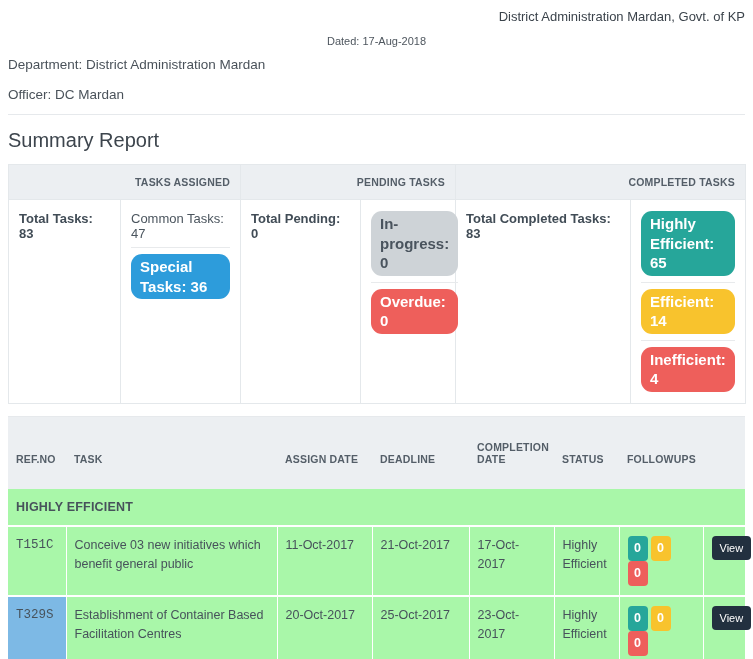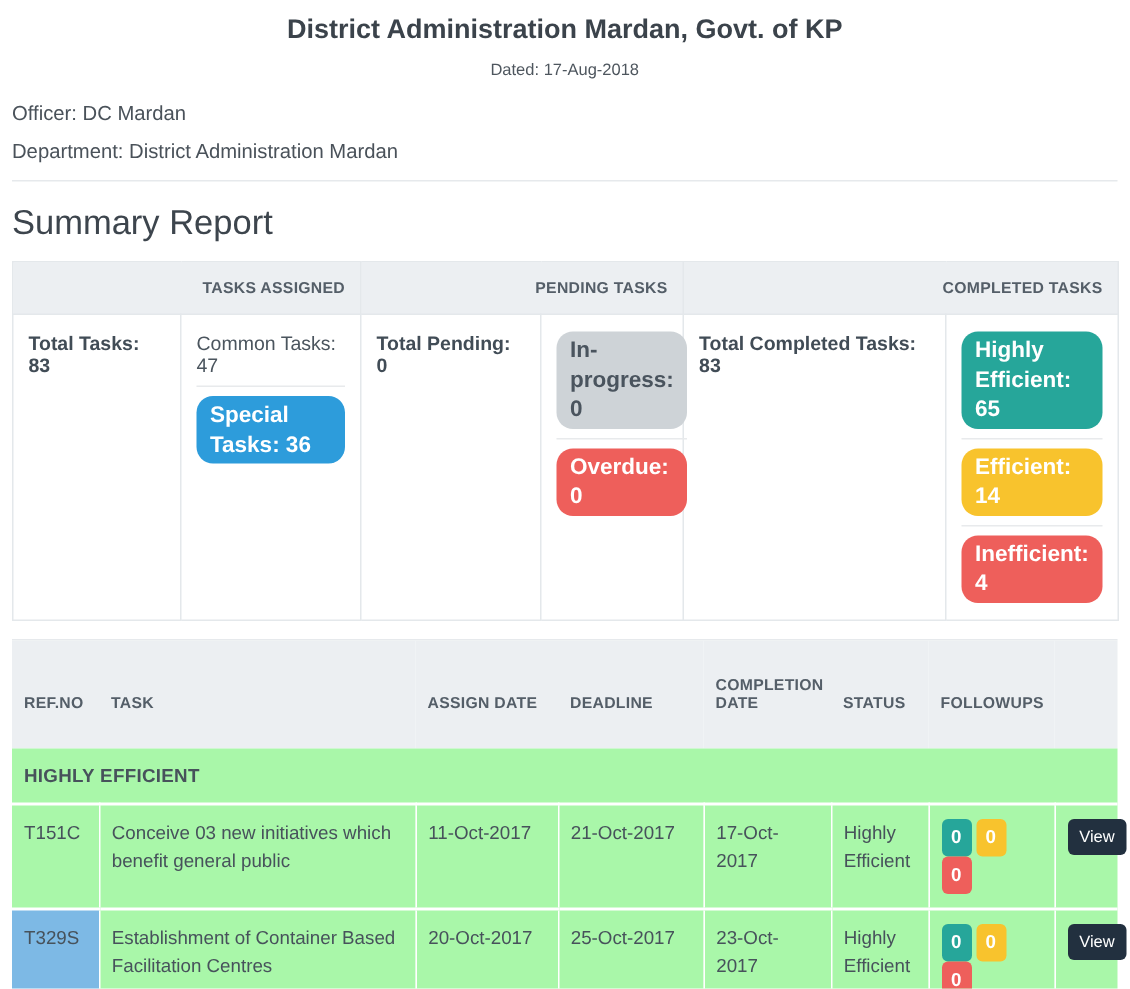--- a/index.html
+++ b/index.html
@@ -9,29 +9,29 @@
   }
   *{box-sizing:border-box;}
   html,body{margin:0;padding:0;}
   body{
     width:753px;height:659px;overflow:hidden;background:#fff;
     font-family:"Liberation Sans","DejaVu Sans",sans-serif;color:var(--mid);
   }
   .page{padding:0 8px;}
 
   
-  .rpt-title{margin:9px 0 0;text-align:center;font-size:18px;font-weight:700;color:#3b434b;}
+  .rpt-title{margin:9px 0 0;text-align:right;font-size:13px;font-weight:400;color:#3b434b;}
   .rpt-subtitle{margin:10px 0 0;text-align:center;font-size:13.5px;color:#485058;}
   .rpt-dated{margin:11px 0 0;text-align:center;font-size:11px;color:#4e565e;}
   .meta-line{font-size:13.5px;color:#4a525a;}
   .meta-officer{margin-top:15px;}
   .meta-department{margin-top:10px;}
   hr.rule{border:0;border-top:1px solid #e6e9ec;margin:12px 0 0;}
 
-  .section-heading{font-size:23px;font-weight:400;color:#3d454d;margin:14px 0 12px;}
+  .section-heading{font-size:20px;font-weight:400;color:#3d454d;margin:14px 0 12px;}
 
   
   table.summary{width:100%;border-collapse:collapse;table-layout:fixed;}
   table.summary th{
     background:var(--hdr-bg);border:1px solid var(--line);
     text-align:right;font-size:10.5px;letter-spacing:.2px;color:var(--th-text);
     padding:11px 10px;font-weight:700;
   }
   table.summary td{
     border:1px solid var(--line);vertical-align:top;
@@ -55,21 +55,21 @@
   table.tasks thead th{
     background:var(--hdr-bg);color:var(--th-text);font-size:10.5px;letter-spacing:.2px;
     text-align:left;vertical-align:bottom;padding:24px 8px;height:53px;font-weight:700;
   }
   table.tasks tbody td{
     background:var(--green);border-right:1px solid #fff;border-bottom:2px solid #fff;
     padding:9px 8px;vertical-align:top;font-size:12.5px;color:#47525b;line-height:1.5;
   }
   table.tasks tbody td:last-child{border-right:none;}
   tr.section-row td{font-weight:700;font-size:11px;letter-spacing:.2px;color:#49545e;padding:12px;}
-  td.ref{color:#47525b;}
+  td.ref{color:#47525b;font-family:Liberation Mono, monospace;}
   td.ref.special{background:var(--ref-blue);}
   td.status{color:var(--teal);}
   td.followups{padding-top:9px;}
   .fu{
     display:inline-block;width:20px;height:25px;border-radius:4px;margin-right:3px;
     color:#fff;font-weight:700;font-size:12.5px;text-align:center;line-height:25px;
   }
   .fu.teal{background:var(--teal);}
   .fu.yellow{background:var(--yellow);}
   .fu.red{background:var(--red);}
@@ -78,22 +78,22 @@
     padding:6px 8px;font-size:11px;font-family:inherit;cursor:pointer;
   }
 </style>
 </head>
 <body>
 
 <div class="page">
 
   <h1 class="rpt-title">District Administration Mardan, Govt. of KP</h1>
   <div class="rpt-dated">Dated: 17-Aug-2018</div>
+  <div class="meta-line meta-department">Department: District Administration Mardan</div>
   <div class="meta-line meta-officer">Officer: DC Mardan</div>
-  <div class="meta-line meta-department">Department: District Administration Mardan</div>
   <hr class="rule">
 
   <h2 class="section-heading">Summary Report</h2>
   <table class="summary">
     <colgroup>
       <col style="width:112px">
         <col style="width:120px">
         <col style="width:120px">
       <col style="width:95px">
         <col style="width:175px">

